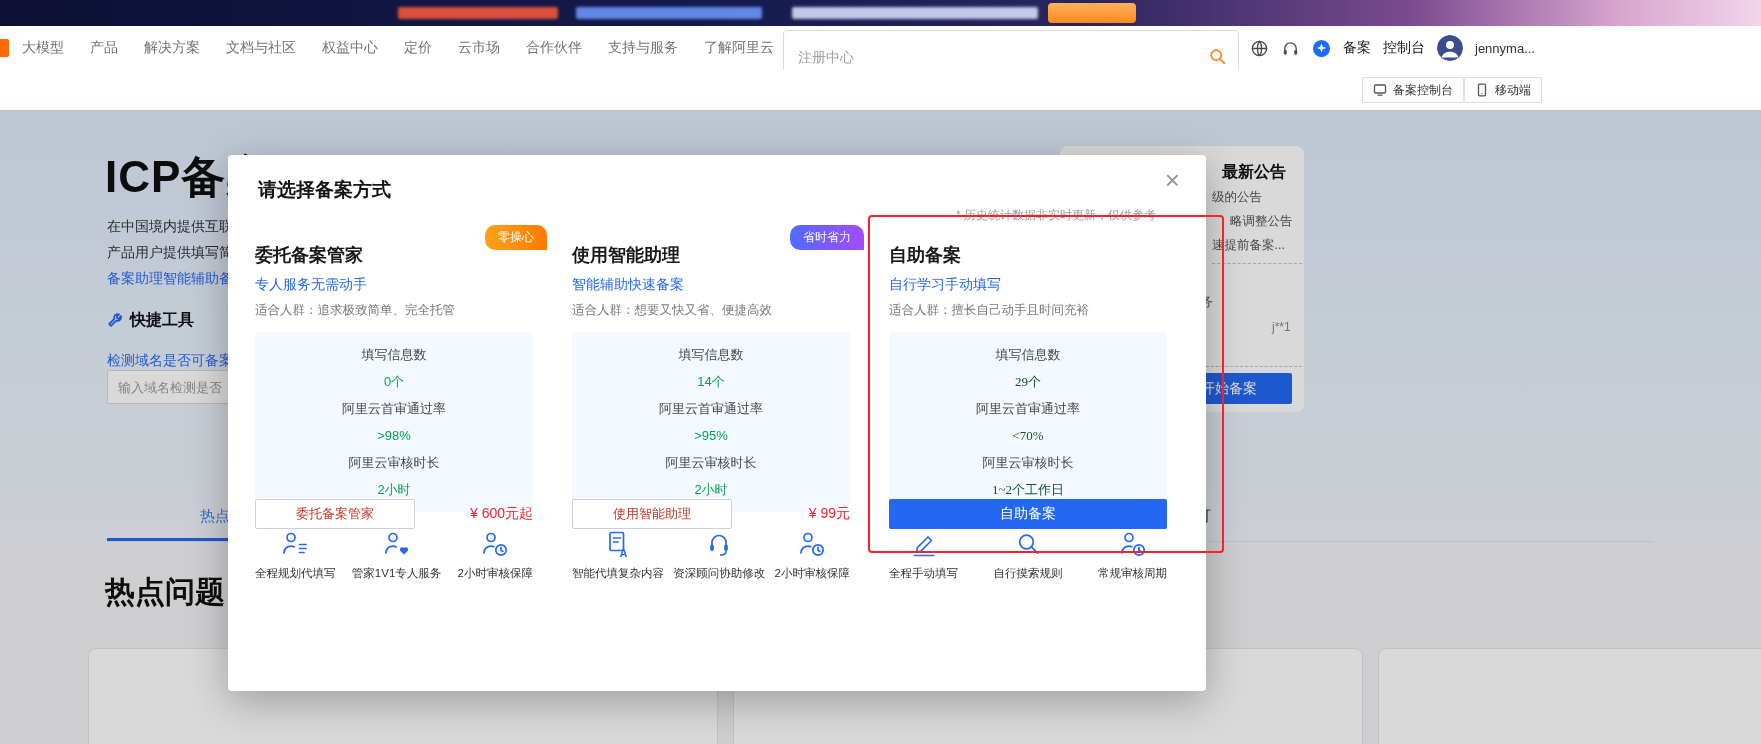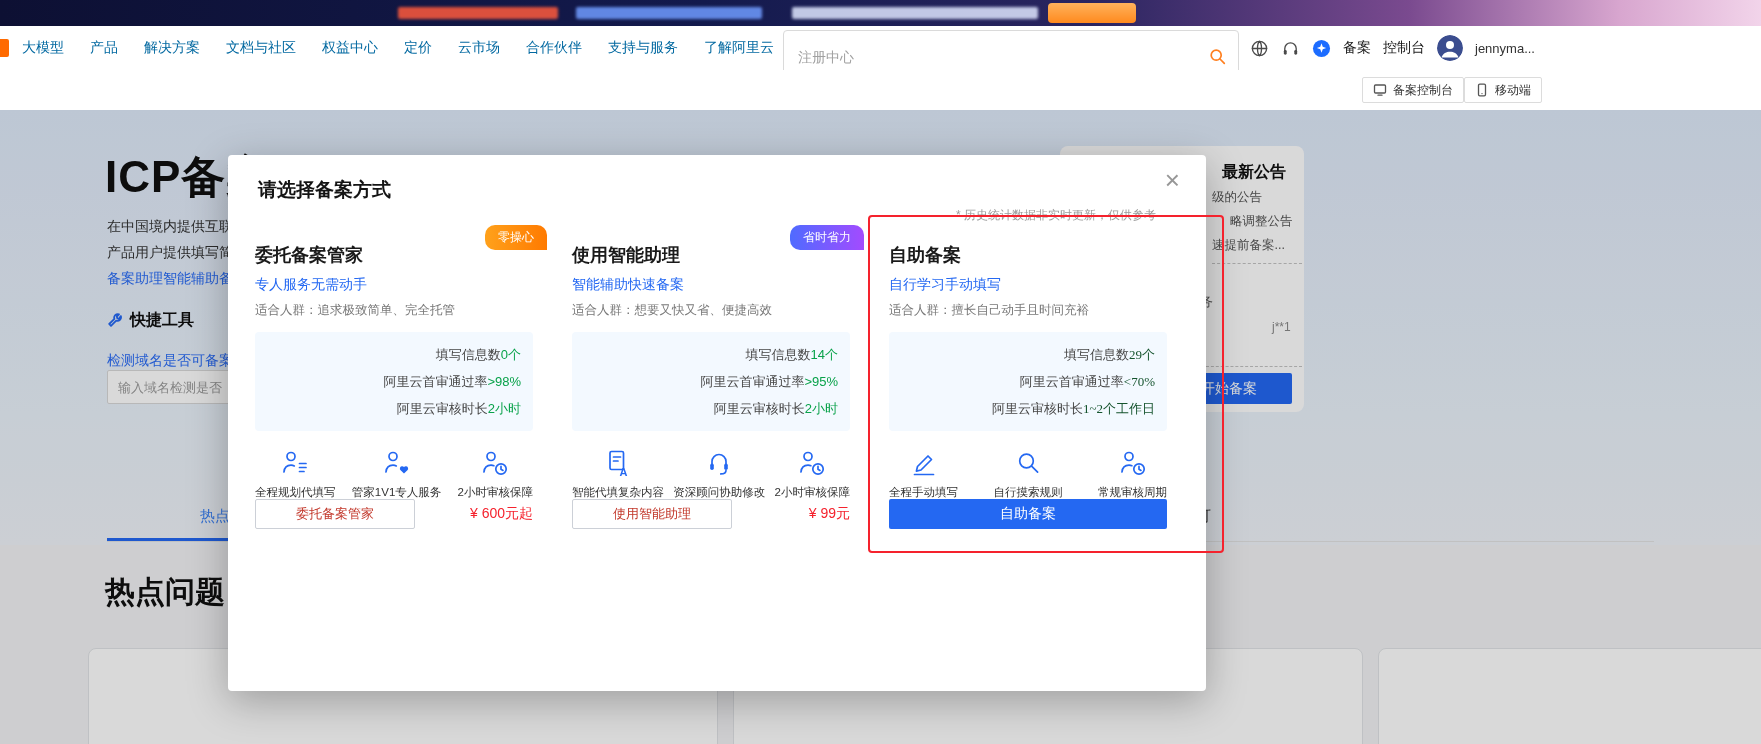--- a/index.html
+++ b/index.html
@@ -18,21 +18,21 @@
   .banner .b1{left:398px;width:160px;background:#ff5a3c;opacity:.85;}
   .banner .b2{left:576px;width:186px;background:#6f9bff;opacity:.85;}
   .banner .b3{left:792px;width:246px;background:#dfe6ff;opacity:.85;}
   .banner .cta{position:absolute;left:1048px;top:3px;width:88px;height:20px;border-radius:4px;
     background:linear-gradient(180deg,#ffb25c,#ff8a1e);}
 
   
   .navbar{top:26px;left:0;width:1761px;height:44px;background:#fff;}
   .logo-frag{position:absolute;left:0;top:13px;width:9px;height:18px;background:#ff6a00;border-radius:0 2px 2px 0;}
   .nav-items{position:absolute;left:22px;top:0;height:44px;display:flex;align-items:center;gap:26px;
-    font-size:14px;color:#0369a1;white-space:nowrap;}
+    font-size:14px;color:#737373;white-space:nowrap;}
   .search{position:absolute;left:783px;top:4px;width:456px;height:53px;box-sizing:border-box;
     border:1px solid #dadada;border-radius:4px;background:#fff;display:flex;align-items:center;padding:0 12px;}
   .search input{flex:1;border:none;outline:none;font-size:14px;color:#333;background:transparent;font-family:inherit;}
   .search input::placeholder{color:#a0a0a0;}
   .nav-right{position:absolute;left:1250px;top:0;height:44px;display:flex;align-items:center;gap:12px;
     font-size:14px;color:#1c1c1c;white-space:nowrap;}
   .avatar{width:26px;height:26px;border-radius:50%;overflow:hidden;display:block;}
   .username{font-size:13px;color:#333;}
 
   
@@ -94,21 +94,21 @@
   .m-note{right:50px;top:52px;font-size:12px;color:#9b9b9b;}
   .cards{left:13px;top:70px;display:flex;gap:11px;}
   .card{position:relative;width:306px;height:318px;box-sizing:border-box;background:#fff;padding:16px 14px 14px;}
   .badge{position:absolute;top:0;right:0;font-size:12px;color:#fff;padding:4px 13px;border-radius:10px 10px 0 10px;}
   .badge.orange{background:linear-gradient(90deg,#ffa11b,#ff7a00);}
   .badge.purple{background:linear-gradient(90deg,#4f6bff,#a34bff);}
   .c-title{font-size:18px;font-weight:700;color:#1a1a1a;margin-top:2px;}
   .c-sub{font-size:14px;color:#2468f2;margin-top:9px;}
   .c-aud{font-size:12.5px;color:#787878;margin-top:8px;}
   .stats{margin-top:13px;background:#f3f9ff;border-radius:4px;padding:9px 12px;}
-  .srow{display:flex;justify-content:flex-end;align-items:center;font-size:13px;color:#454545;line-height:27px;}
+  .srow{display:flex;justify-content:flex-start;align-items:center;font-size:13px;color:#454545;line-height:27px;flex-direction:column;}
   .sval{font-weight:500;}
   .sval.good{color:#09a24a;}
   .sval.bad{color:#14532d;font-family:Liberation Serif, serif;}
   .features{margin-top:17px;display:flex;justify-content:space-between;}
   .feat{display:flex;flex-direction:column;align-items:center;gap:7px;font-size:11.5px;color:#333;white-space:nowrap;}
   .fi{width:30px;height:30px;fill:none;stroke:#2468f2;stroke-width:1.7;stroke-linecap:round;stroke-linejoin:round;}
   .c-footer{position:absolute;left:14px;right:14px;bottom:14px;display:flex;align-items:center;justify-content:space-between;}
   .obtn{height:30px;min-width:160px;background:#fff;border:1px solid #ccd0d7;border-radius:2px;
     font-size:13px;color:#c2372a;font-family:inherit;}
   .price{font-size:14px;font-weight:500;color:#f5222d;white-space:nowrap;}

